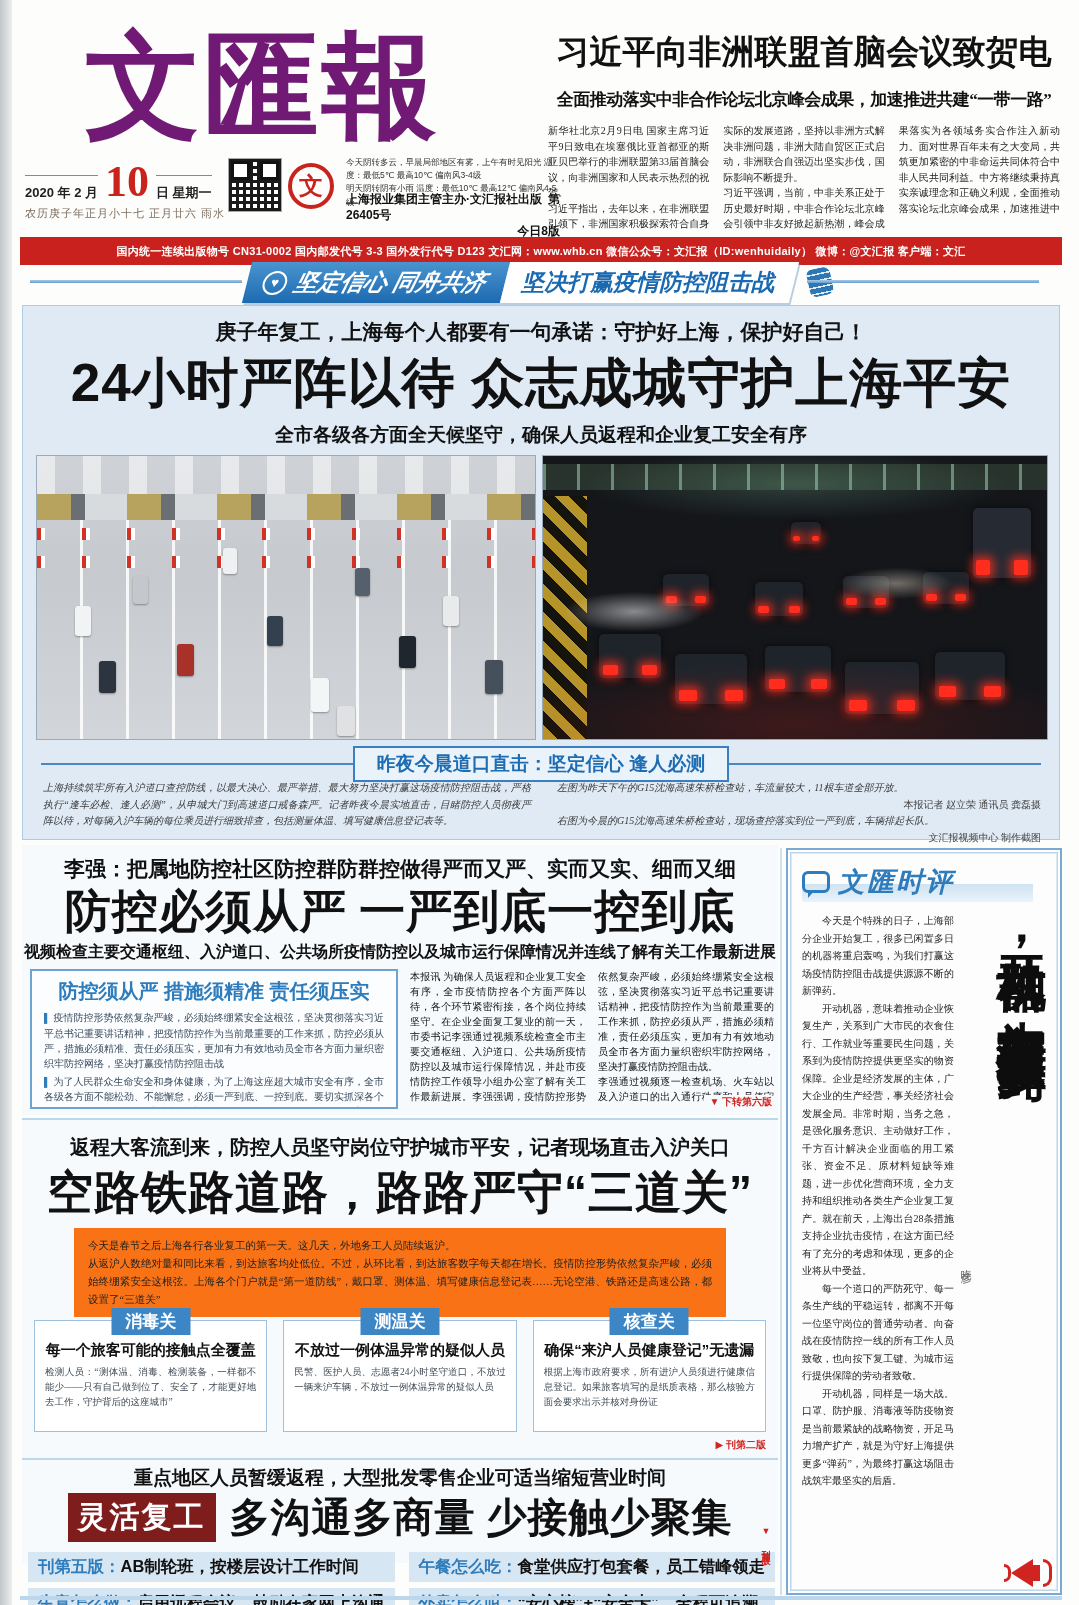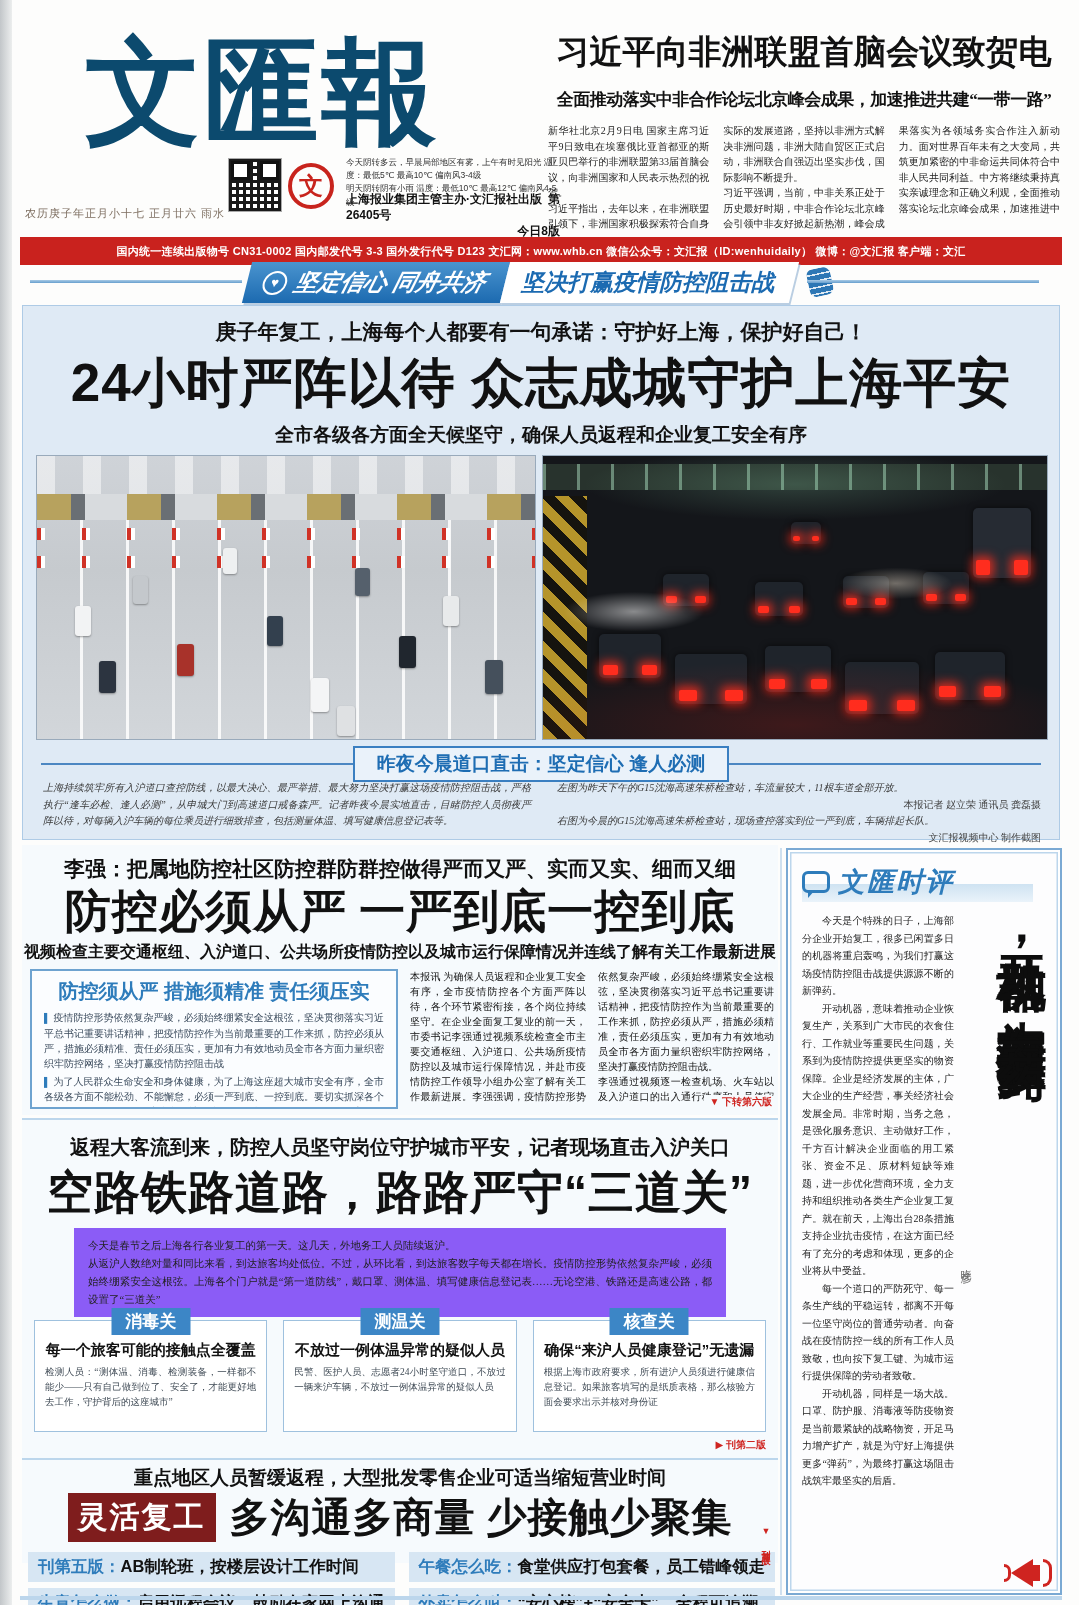--- a/index.html
+++ b/index.html
@@ -8,23 +8,23 @@
     position:relative; width:1079px; height:1605px; margin:0 auto;
     background:#fdfdfc; overflow:hidden;
     font-family:"Liberation Sans","DejaVu Sans",sans-serif; color:#111;
   }
   .serif { font-family:"Liberation Serif","DejaVu Serif",serif; }
   .prelines { white-space:pre-line; }
   .scan-edge { position:absolute; left:0; top:0; width:12px; height:100%;
     background:linear-gradient(90deg,#c2c6c9,#eceeee); }
 
   
-  .logo { position:absolute; left:62px; top:22px; width:400px; height:138px;
+  .logo { position:absolute; left:62px; top:16px; width:400px; height:138px;
     font-family:"DejaVu Serif","Liberation Serif",serif; font-weight:bold;
-    font-size:116px; line-height:138px; text-align:center; color:#0c4a6e; letter-spacing:2px; }
+    font-size:116px; line-height:138px; text-align:center; color:#701a75; letter-spacing:2px; }
   .date-row { position:absolute; left:25px; top:162px; width:200px;
     display:flex; align-items:flex-end; gap:7px; }
   .date-row .sm { font-size:13px; font-weight:bold; color:#222;
     border-top:1px solid #888; padding-top:8px; }
   .date-row .day { font-size:44px; line-height:0.9; color:#c8241d; font-weight:bold;
     font-family:"Liberation Serif","DejaVu Serif",serif; }
   .lunar { position:absolute; left:25px; top:206px; font-size:11px; color:#7d6e60; letter-spacing:1px; }
   .qr { position:absolute; left:228px; top:158px; width:54px; height:54px; background:#fff;
     border:1px solid #aaa;
     background-image:repeating-linear-gradient(0deg,#1a1a1a 0 3px,transparent 3px 7px),
@@ -144,21 +144,21 @@
   .lq-cont { position:absolute; right:2px; bottom:0; background:#f6fafd; color:#cf2420;
     font-size:10px; font-weight:bold; padding-left:6px; }
 
   
   .rd { position:absolute; left:22px; top:1118px; width:756px; height:340px;
     background:#f6fafd; border-top:2px solid #bcd6ec; }
   .rd-kicker { position:absolute; top:14px; width:100%; text-align:center;
     font-family:"Liberation Serif","DejaVu Serif",serif; font-size:20px; font-weight:900; }
   .rd-headline { position:absolute; top:42px; width:100%; text-align:center;
     font-size:46px; font-weight:900; letter-spacing:1px; }
-  .rd-intro { position:absolute; top:108px; left:52px; width:652px; background:#8b5cf6;
+  .rd-intro { position:absolute; top:108px; left:52px; width:652px; background:#f97316;
     padding:9px 14px; font-size:10.5px; line-height:1.7; text-align:justify; color:#222;
     font-family:"Liberation Serif","DejaVu Serif",serif; }
   .rd-gates { position:absolute; top:200px; left:12px; right:12px; display:flex; gap:16px; height:112px; }
   .gate { flex:1; position:relative; border:1.5px solid #9fc1de; background:#fff;
     padding:16px 10px 6px; overflow:visible; }
   .gate-tag { position:absolute; top:-13px; left:50%; transform:translateX(-50%);
     background:#3c86c6; color:#fff; font-size:17px; font-weight:900; padding:2px 14px; white-space:nowrap; }
   .gate-title { font-size:15px; font-weight:900; text-align:center; margin:4px 0 5px; white-space:nowrap; }
   .gate-body { font-size:9.5px; color:#3f4a55; line-height:1.6; text-align:justify;
     font-family:"Liberation Serif","DejaVu Serif",serif; overflow:hidden; max-height:52px; }
@@ -212,20 +212,25 @@
 
   .bottom-rule { position:absolute; left:20px; top:1596px; width:1042px; height:4px; background:#bcd6ec; }
 </style>
 </head>
 <body>
 
 <div class="page">
   <div class="scan-edge"></div>
 
   <div class="logo">文匯報</div>
+  <div class="date-row">
+    <span class="sm">2020 年 2 月</span>
+    <span class="day">10</span>
+    <span class="sm">日  星期一</span>
+  </div>
   <div class="lunar">农历庚子年正月小十七  正月廿六  雨水</div>
   <div class="qr"></div>
   <div class="emblem">文</div>
   <div class="weather prelines">今天阴转多云，早晨局部地区有雾，上午有时见阳光  温度：最低5℃  最高10℃  偏南风3-4级
 明天阴转阴有小雨  温度：最低10℃  最高12℃  偏南风4-5级</div>
   <div class="pubrow">
     <span>上海报业集团主管主办·文汇报社出版</span><span class="issue">第26405号</span>
     <span class="pages">今日8版</span>
   </div>
 

